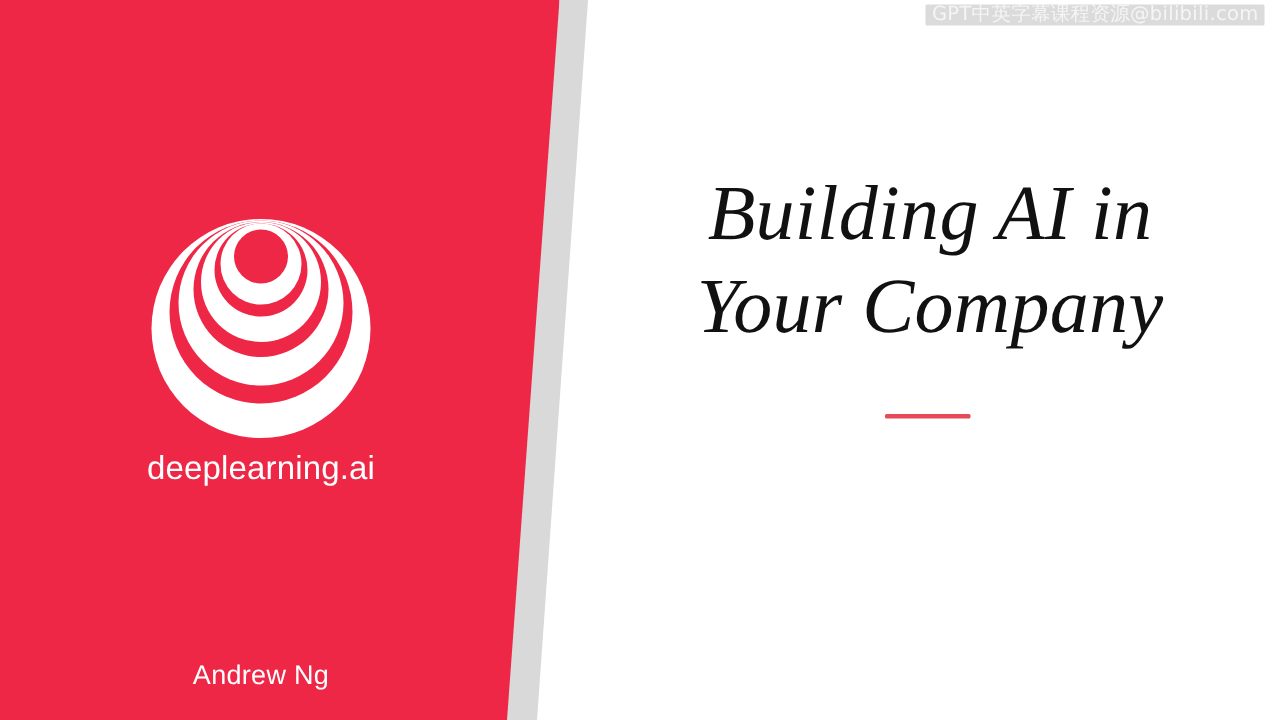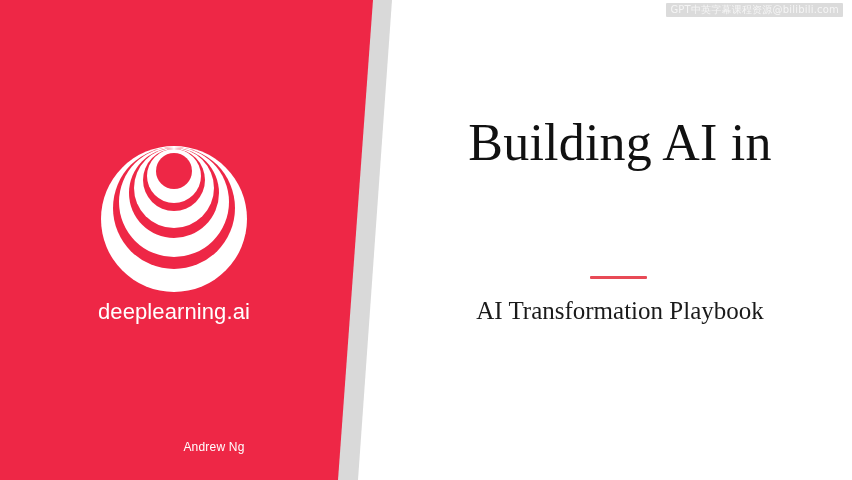--- a/index.html
+++ b/index.html
@@ -68,34 +68,34 @@
     white-space: nowrap;
   }
   .author-name {
     position: absolute;
     left: 0;
     top: 440px;
     width: 348px;
     text-align: center;
     color: #ffffff;
     font-family: "Liberation Sans", sans-serif;
-    font-size: 12px;
+    font-size: 18px;
     font-weight: 300;
     letter-spacing: 0.2px;
     white-space: nowrap;
-    padding-left: 40px;
   }
 
   
   .right-panel {
     position: absolute;
     left: 400px;
     top: 0;
     width: 452px;
     height: 388px;
+    font-style: italic;
   }
   .slide-title {
     position: absolute;
     left: 0;
     top: 112px;
     width: 440px;
     text-align: center;
     color: #111111;
     font-family: "Liberation Serif", serif;
     font-size: 52px;
@@ -131,21 +131,21 @@
 
   
   .watermark {
     position: absolute;
     right: 9px;
     top: 3px;
     padding: 1px 4px;
     background: rgba(150, 150, 150, 0.34);
     color: rgba(255, 255, 255, 0.72);
     font-family: "DejaVu Sans", sans-serif;
-    font-size: 10px;
+    font-size: 13px;
     line-height: 12px;
     letter-spacing: 0.2px;
     white-space: nowrap;
     border-radius: 1px;
   }
 </style>
 </head>
 <body>
 
 <div id="slide">
@@ -185,24 +185,24 @@
 
     <div class="brand-name">deeplearning.ai</div>
 
     <div class="author-name">Andrew Ng</div>
   </div>
 
   <div class="right-panel">
 
     <div class="slide-title">
       <span class="title-line">Building AI in</span>
+      <span class="title-line">Your Company</span>
     </div>
 
     <div class="title-rule"></div>
 
     <div class="slide-subtitle">
-      <span class="subtitle-line">AI Transformation Playbook</span>
     </div>
   </div>
 
   <div class="watermark">GPT中英字幕课程资源@bilibili.com</div>
 
 </div>
 
 </body></html>

